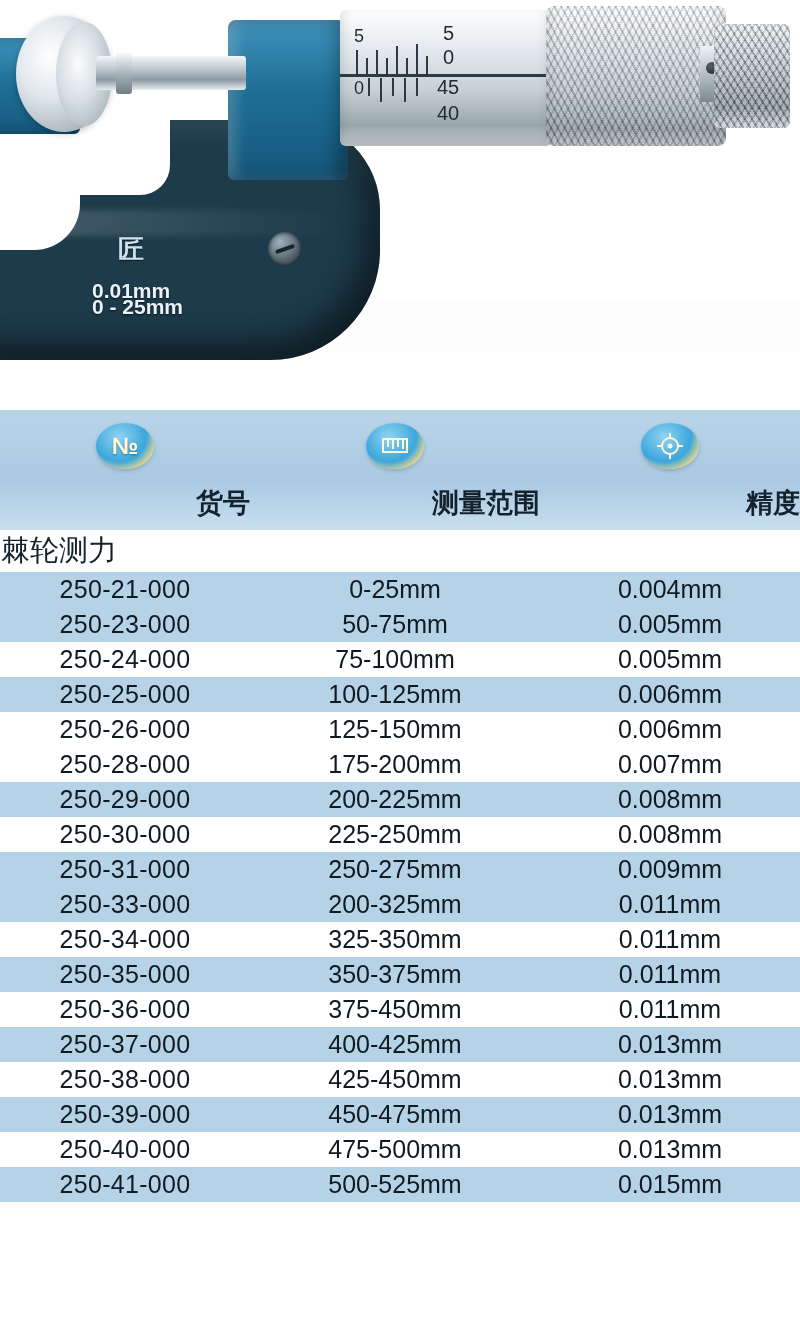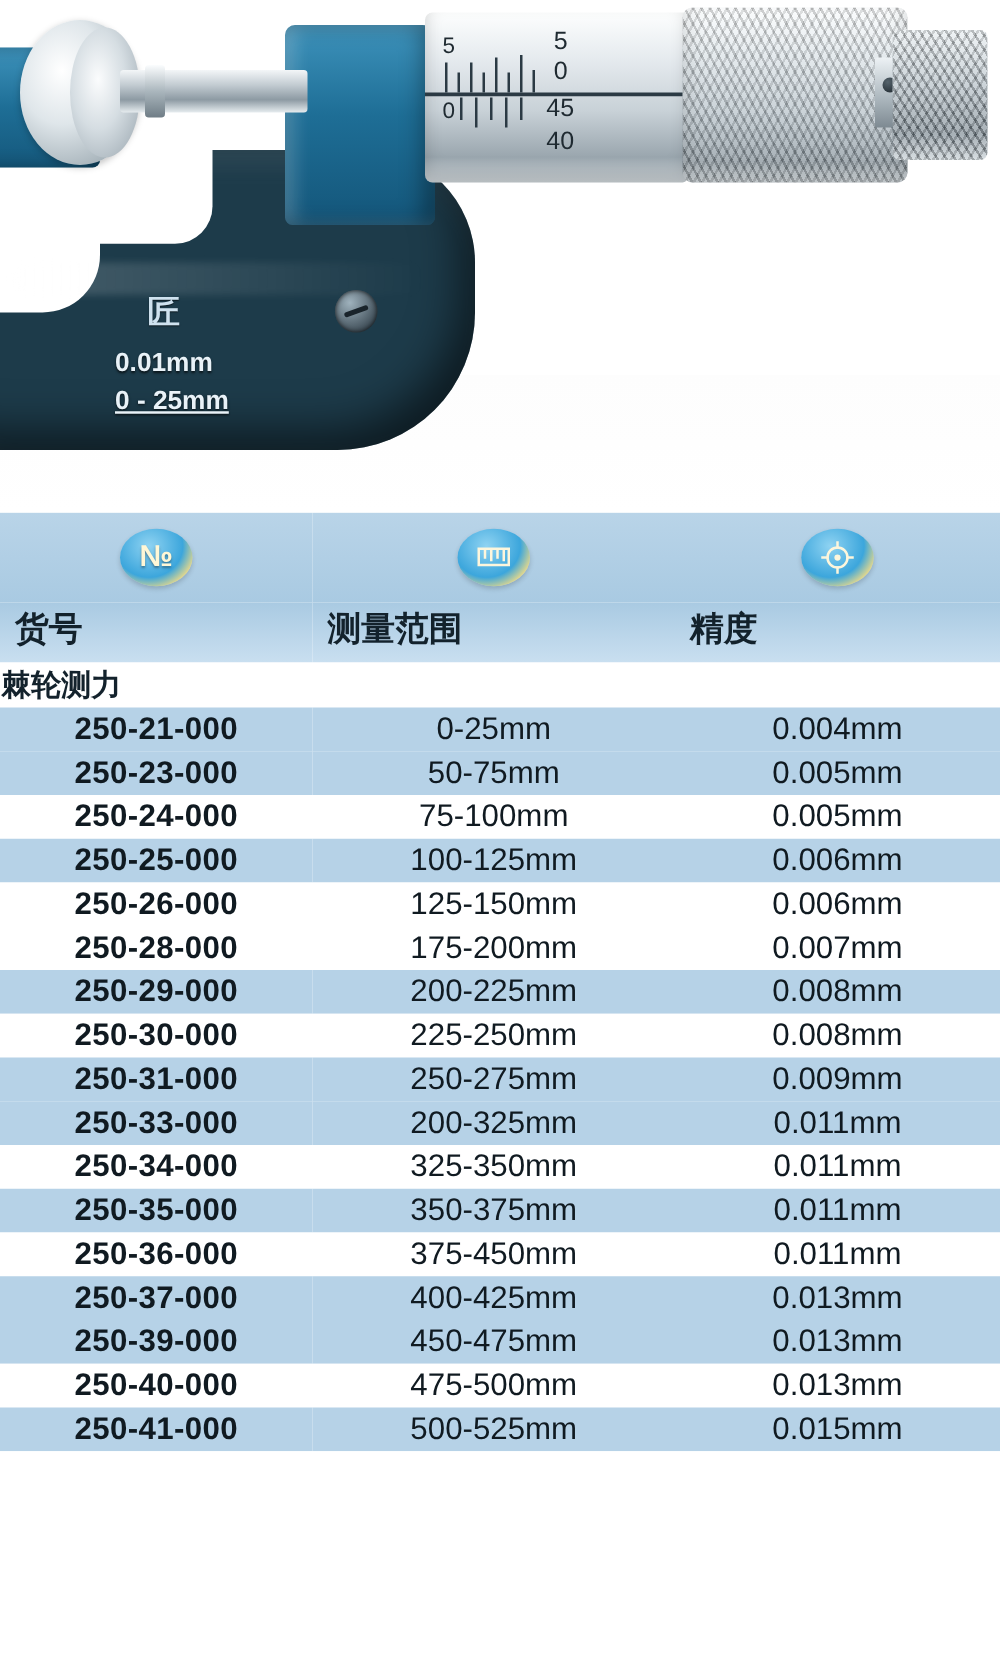--- a/index.html
+++ b/index.html
@@ -227,43 +227,43 @@
   .hdr-icons td {
     background: linear-gradient(180deg,#b9d4e8 0%,#a9cae2 100%);
     height: 72px;
     text-align: center;
     vertical-align: middle;
     padding: 0;
   }
   .hdr-labels td {
     background: linear-gradient(180deg,#a9cae2 0%,#c9dff0 100%);
     height: 48px;
-    text-align: left;
+    text-align: right;
     font-size: 27px;
     font-weight: bold;
     color: #13222c;
     padding: 0 0 6px 12px;
   }
   .subrow td {
     background: #ffffff;
     height: 36px;
-    font-size: 24px;
-    font-weight: bold;
+    font-size: 29px;
+    font-weight: normal;
     color: #13222c;
     text-align: left;
   }
   tbody tr.data td {
     height: 35px;
     font-size: 25px;
     text-align: center;
     color: #101a21;
     padding: 0;
   }
   tbody tr.data td.code {
-    font-weight: bold;
+    font-weight: normal;
     letter-spacing: .3px;
   }
   tbody tr.odd td  { background: #b6d2e7; }
   tbody tr.even td { background: #ffffff; }
 
   
   .badge {
     display: inline-block;
     width: 58px; height: 46px;
     border-radius: 50%;
@@ -290,21 +290,21 @@
 
   <div class="photo">
     <div class="floor"></div>
 
     <div class="frame-body"></div>
     <div class="frame-notch"></div>
     <div class="frame-inner-cut"></div>
     <div class="frame-shine"></div>
     <div class="frame-logo">匠</div>
     <div class="frame-text">0.01mm</div>
-    <div class="frame-text" style="top:306px;text-decoration:underline;">0 - 25mm</div>
+    <div class="frame-text" style="top:292px;">0 - 25mm</div>
     <div class="frame-screw"></div>
 
     <div class="blue-collar2"></div>
     <div class="blue-collar"></div>
 
     <div class="disc"></div>
     <div class="disc2"></div>
     <div class="shaft"></div>
     <div class="shaft-ring"></div>
 
@@ -456,20 +456,25 @@
         <tr class="data even">
             <td class="code">250-36-000</td>
             <td>375-450mm</td>
             <td>0.011mm</td>
           </tr>
         <tr class="data odd">
             <td class="code">250-37-000</td>
             <td>400-425mm</td>
             <td>0.013mm</td>
           </tr>
+        <tr class="data even">
+            <td class="code">250-38-000</td>
+            <td>425-450mm</td>
+            <td>0.013mm</td>
+          </tr>
         <tr class="data odd">
             <td class="code">250-39-000</td>
             <td>450-475mm</td>
             <td>0.013mm</td>
           </tr>
         <tr class="data even">
             <td class="code">250-40-000</td>
             <td>475-500mm</td>
             <td>0.013mm</td>
           </tr>

